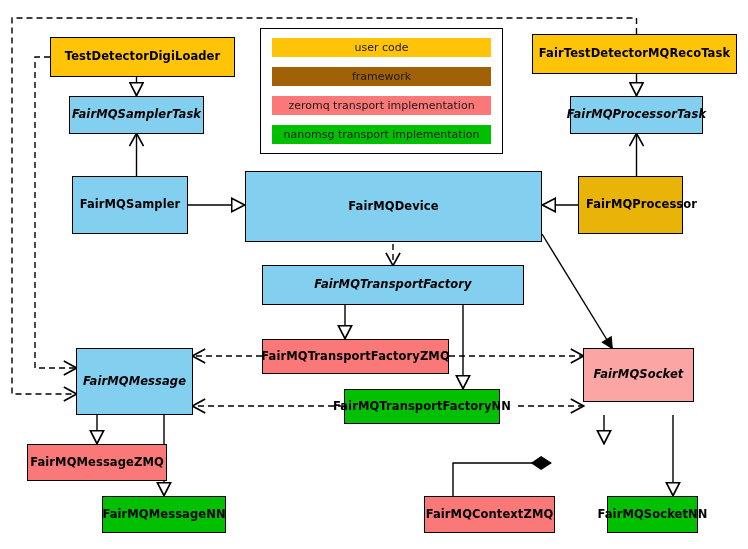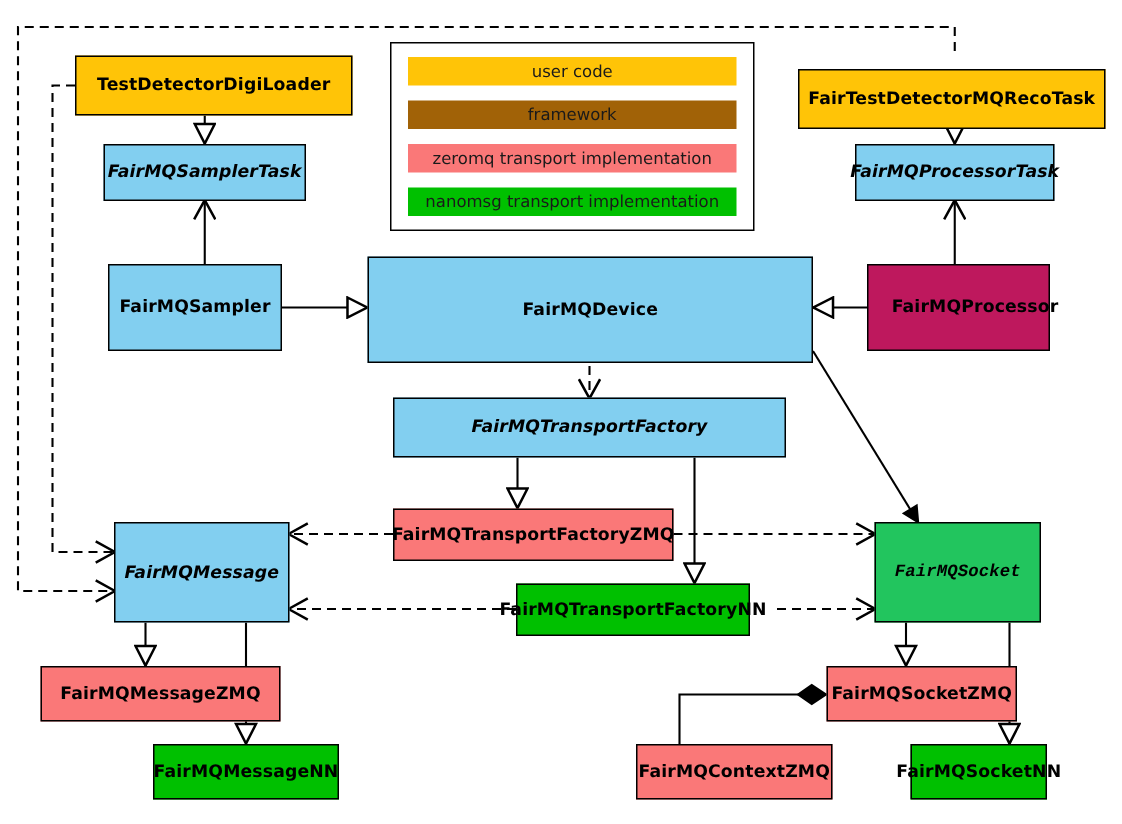--- a/index.html
+++ b/index.html
@@ -153,63 +153,60 @@
   </div>
 
   <div class="node" style="left:72px; top:176px; width:116px; height:58px; background:#82CFF0;">
     <span>FairMQSampler</span>
   </div>
 
   <div class="node" style="left:245px; top:171px; width:297px; height:71px; background:#82CFF0;">
     <span>FairMQDevice</span>
   </div>
 
-  <div class="node" style="left:532px; top:34px; width:205px; height:40px; background:#FFC407;margin-top:12px;">
+  <div class="node" style="left:532px; top:34px; width:205px; height:40px; background:#FFC407;">
     <span>FairTestDetectorMQRecoTask</span>
   </div>
 
   <div class="node abstract" style="left:570px; top:96px; width:133px; height:38px; background:#82CFF0;">
     <span>FairMQProcessorTask</span>
   </div>
 
-  <div class="node" style="left:578px; top:176px; width:122px; height:58px; background:#be185d;padding-left:22px;">
+  <div class="node" style="left:578px; top:176px; width:105px; height:58px; background:#eab308;padding-left:22px;">
     <span>FairMQProcessor</span>
   </div>
 
   <div class="node abstract" style="left:262px; top:265px; width:262px; height:40px; background:#82CFF0;">
     <span>FairMQTransportFactory</span>
   </div>
 
   <div class="node" style="left:262px; top:339px; width:187px; height:35px; background:#FA7878;">
     <span>FairMQTransportFactoryZMQ</span>
   </div>
 
   <div class="node" style="left:344px; top:389px; width:156px; height:35px; background:#00C000;">
     <span>FairMQTransportFactoryNN</span>
   </div>
 
   <div class="node abstract" style="left:76px; top:348px; width:117px; height:67px; background:#82CFF0;">
     <span>FairMQMessage</span>
   </div>
 
-  <div class="node abstract" style="left:583px; top:348px; width:111px; height:67px; background:#22c55e;font-family:Liberation Mono, monospace;">
+  <div class="node abstract" style="left:583px; top:348px; width:111px; height:54px; background:#fca5a5;">
     <span>FairMQSocket</span>
   </div>
 
-  <div class="node" style="left:27px; top:444px; width:160px; height:37px; background:#FA7878;">
+  <div class="node" style="left:27px; top:444px; width:140px; height:37px; background:#FA7878;">
     <span>FairMQMessageZMQ</span>
   </div>
 
   <div class="node" style="left:102px; top:496px; width:124px; height:37px; background:#00C000;">
     <span>FairMQMessageNN</span>
   </div>
 
-  <div class="node" style="left:551px; top:444px; width:127px; height:37px; background:#FA7878;">
-    <span>FairMQSocketZMQ</span>
-  </div>
 
   <div class="node" style="left:607px; top:496px; width:91px; height:37px; background:#00C000;">
     <span>FairMQSocketNN</span>
   </div>
 
   <div class="node" style="left:388px; top:496px; width:131px; height:37px; background:#FA7878;margin-left:36px;">
     <span>FairMQContextZMQ</span>
   </div>
 
 </div>

